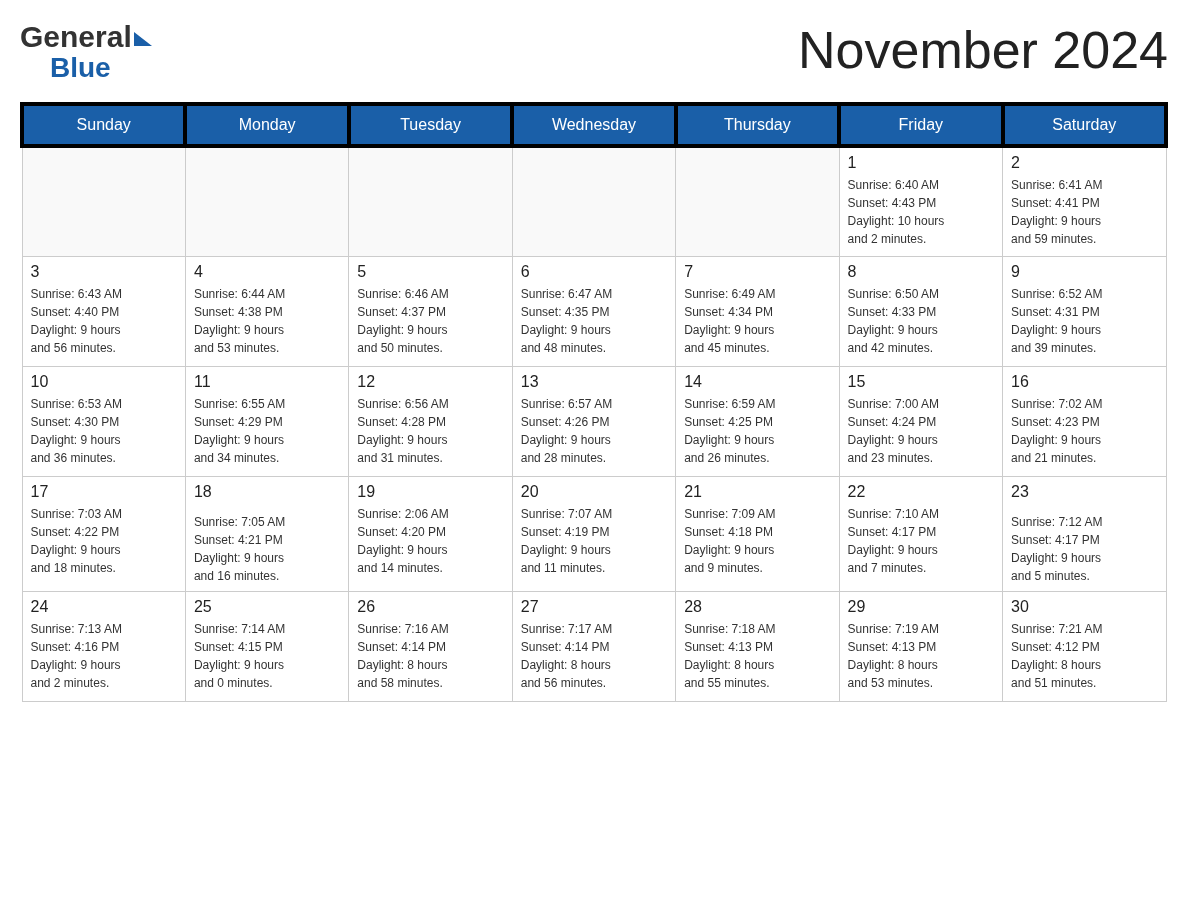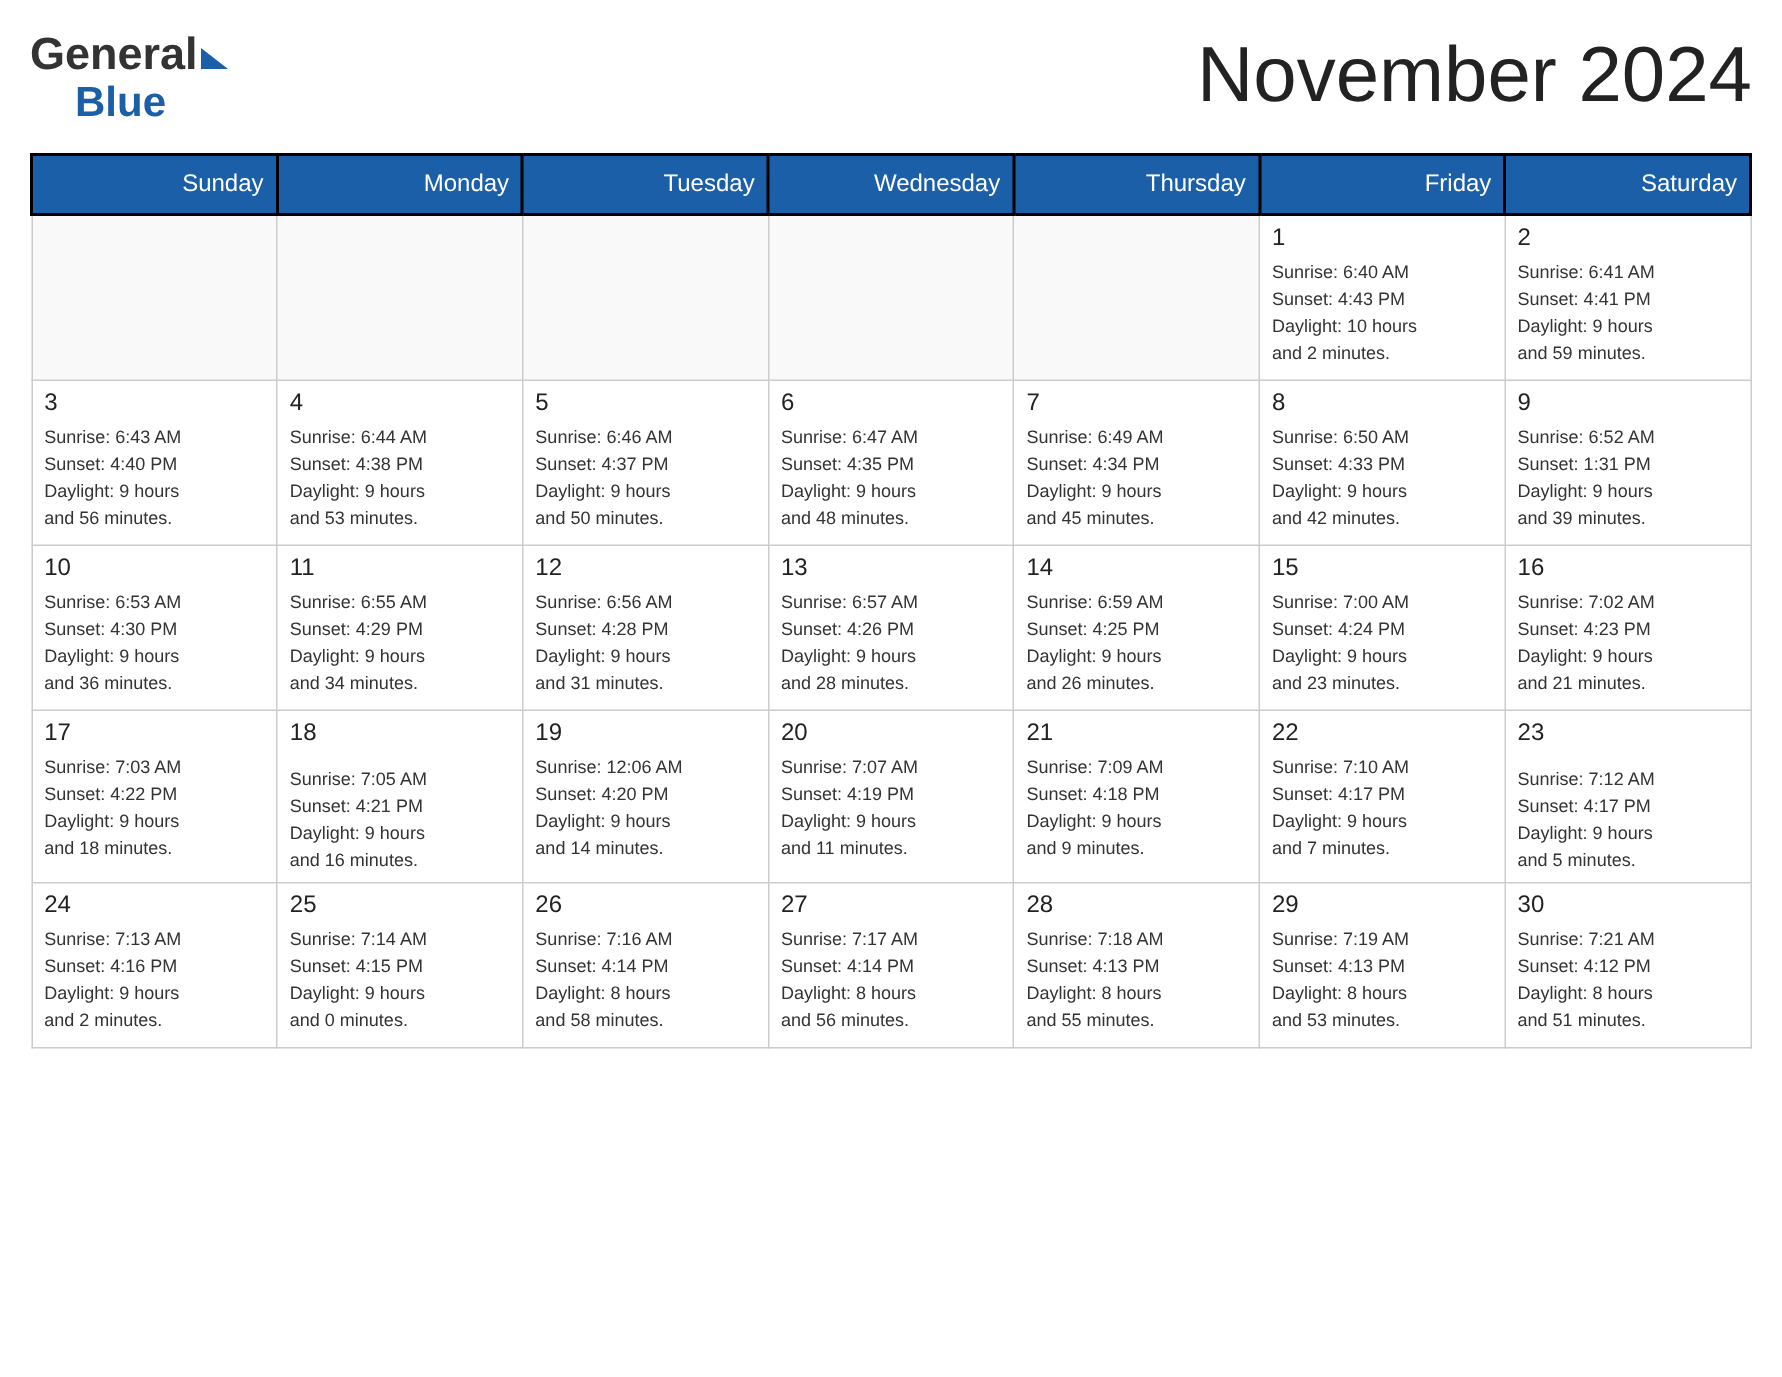--- a/index.html
+++ b/index.html
@@ -45,22 +45,22 @@
       width: 100%;
       border-collapse: collapse;
       table-layout: fixed;
     }
     .calendar thead th {
       background-color: #1a5fa8;
       color: #fff;
       padding: 10px 8px;
       font-size: 16px;
       font-weight: normal;
-      text-align: right;
-      border: 2px solid #000000;
+      text-align: center;
+      border: 4px solid #000000;
     }
     .calendar tbody td {
       border: 1px solid #ccc;
       vertical-align: top;
       padding: 6px 8px;
       height: 110px;
       width: 14.285%;
     }
     .day-number {
       font-size: 16px;
@@ -194,21 +194,21 @@
         <td>
           <div class="day-number">8</div>
           <div class="day-info" style="white-space: pre-line;">Sunrise: 6:50 AM
 Sunset: 4:33 PM
 Daylight: 9 hours
 and 42 minutes.</div>
         </td>
         <td>
           <div class="day-number">9</div>
           <div class="day-info" style="white-space: pre-line;">Sunrise: 6:52 AM
-Sunset: 1:31 PM
+Sunset: 4:31 PM
 Daylight: 9 hours
 and 39 minutes.</div>
         </td>
       </tr>
       <tr class="row-separator">
         <td>
           <div class="day-number">10</div>
           <div class="day-info" style="white-space: pre-line;">Sunrise: 6:53 AM
 Sunset: 4:30 PM
 Daylight: 9 hours
@@ -267,21 +267,21 @@
         </td>
         <td>
           <div class="day-number">18</div>
           <div class="day-info" style="white-space: pre-line; margin-top: 12px;">Sunrise: 7:05 AM
 Sunset: 4:21 PM
 Daylight: 9 hours
 and 16 minutes.</div>
         </td>
         <td>
           <div class="day-number">19</div>
-          <div class="day-info" style="white-space: pre-line;">Sunrise: 12:06 AM
+          <div class="day-info" style="white-space: pre-line;">Sunrise: 2:06 AM
 Sunset: 4:20 PM
 Daylight: 9 hours
 and 14 minutes.</div>
         </td>
         <td>
           <div class="day-number">20</div>
           <div class="day-info" style="white-space: pre-line;">Sunrise: 7:07 AM
 Sunset: 4:19 PM
 Daylight: 9 hours
 and 11 minutes.</div>

